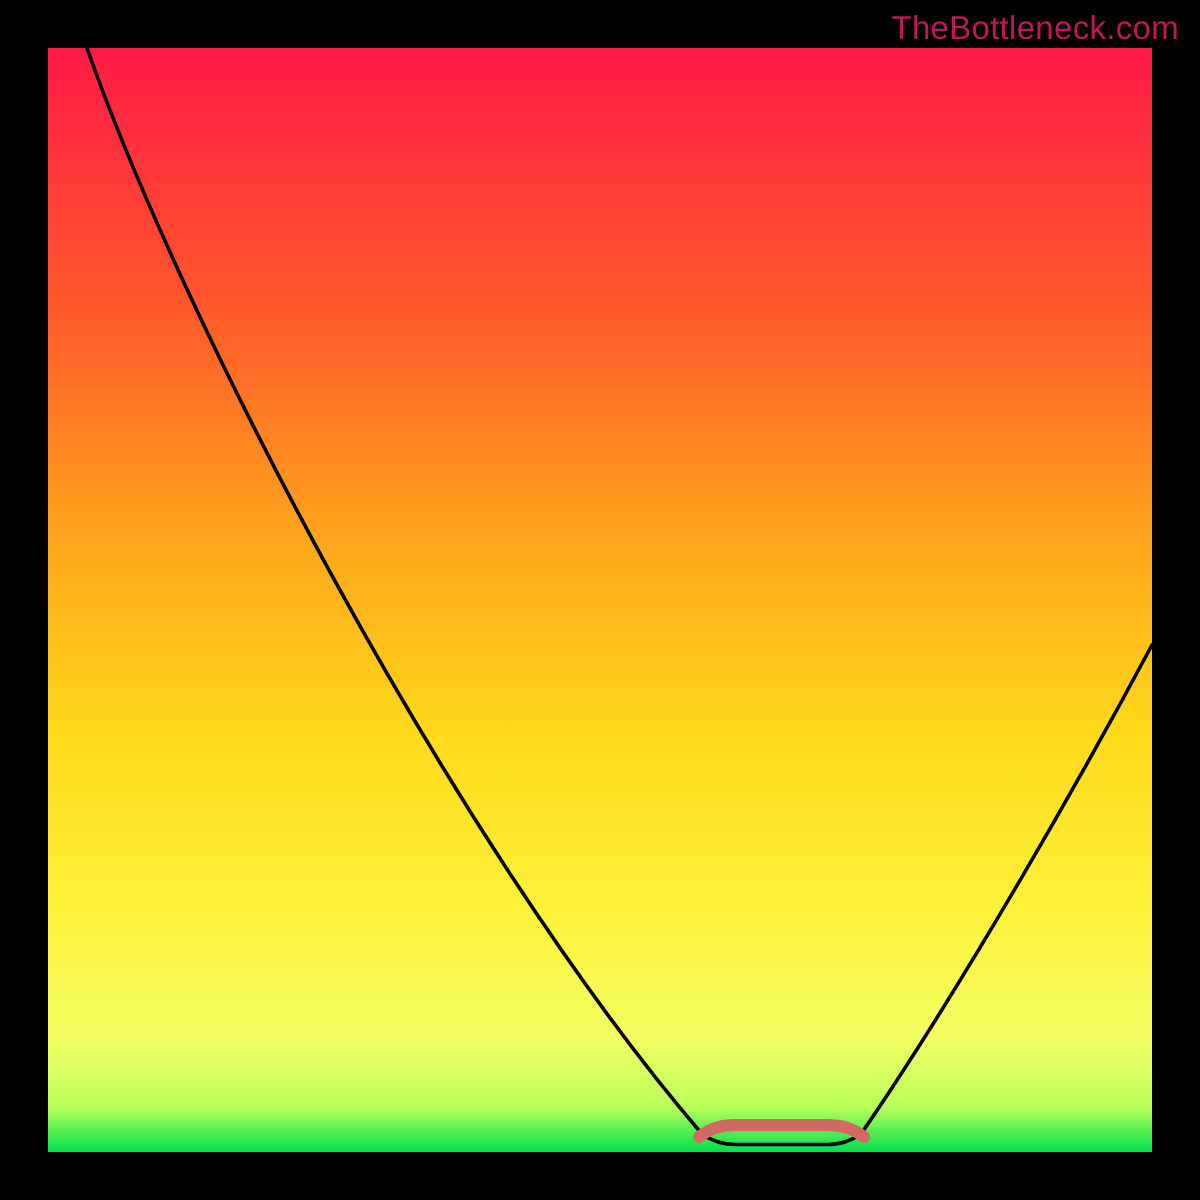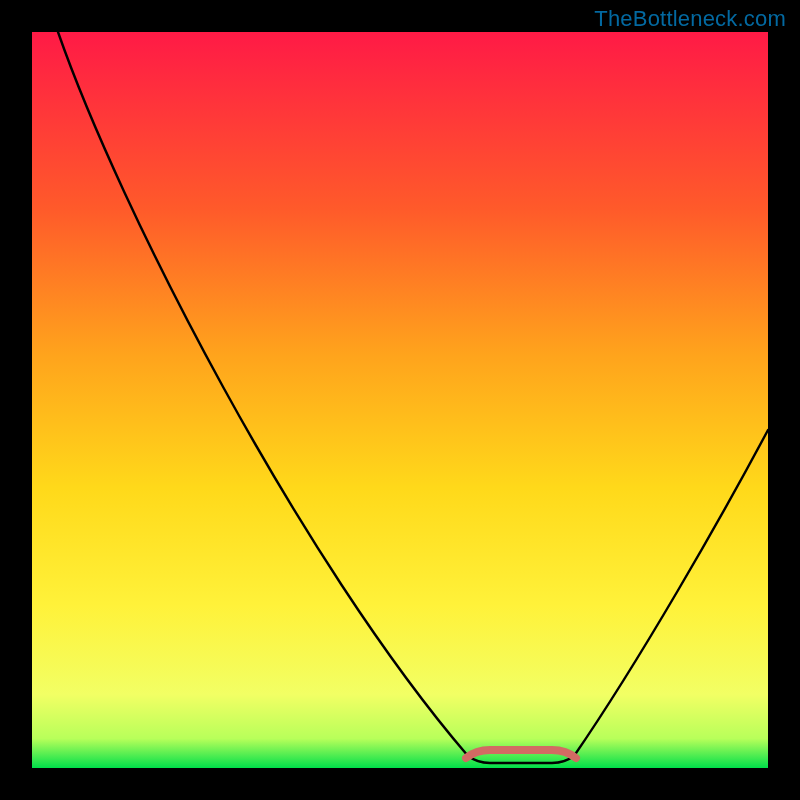--- a/index.html
+++ b/index.html
@@ -1,17 +1,17 @@
 <!DOCTYPE html>
 <html><head>
 <meta charset="utf-8">
 <style>
   html,body{margin:0;padding:0;width:800px;height:800px;overflow:hidden;background:#fff;}
   .frame{position:absolute;top:0;left:0;width:800px;height:800px;}
-  .watermark{position:absolute;top:6px;right:14px;font-family:Arial,Helvetica,sans-serif;font-size:22px;color:#0369a1;letter-spacing:0.2px;}
+  .watermark{position:absolute;top:6px;right:14px;font-family:Arial,Helvetica,sans-serif;font-size:22px;color:#be185d;letter-spacing:0.2px;}
   svg{display:block;}
 </style>
 </head>
 <body>
 
 <div class="frame">
 <svg width="800" height="800" viewBox="0 0 800 800">
   <defs>
     <linearGradient id="bg" x1="0" y1="0" x2="0" y2="1">
       <stop offset="0%" stop-color="#ff1a46"></stop>

